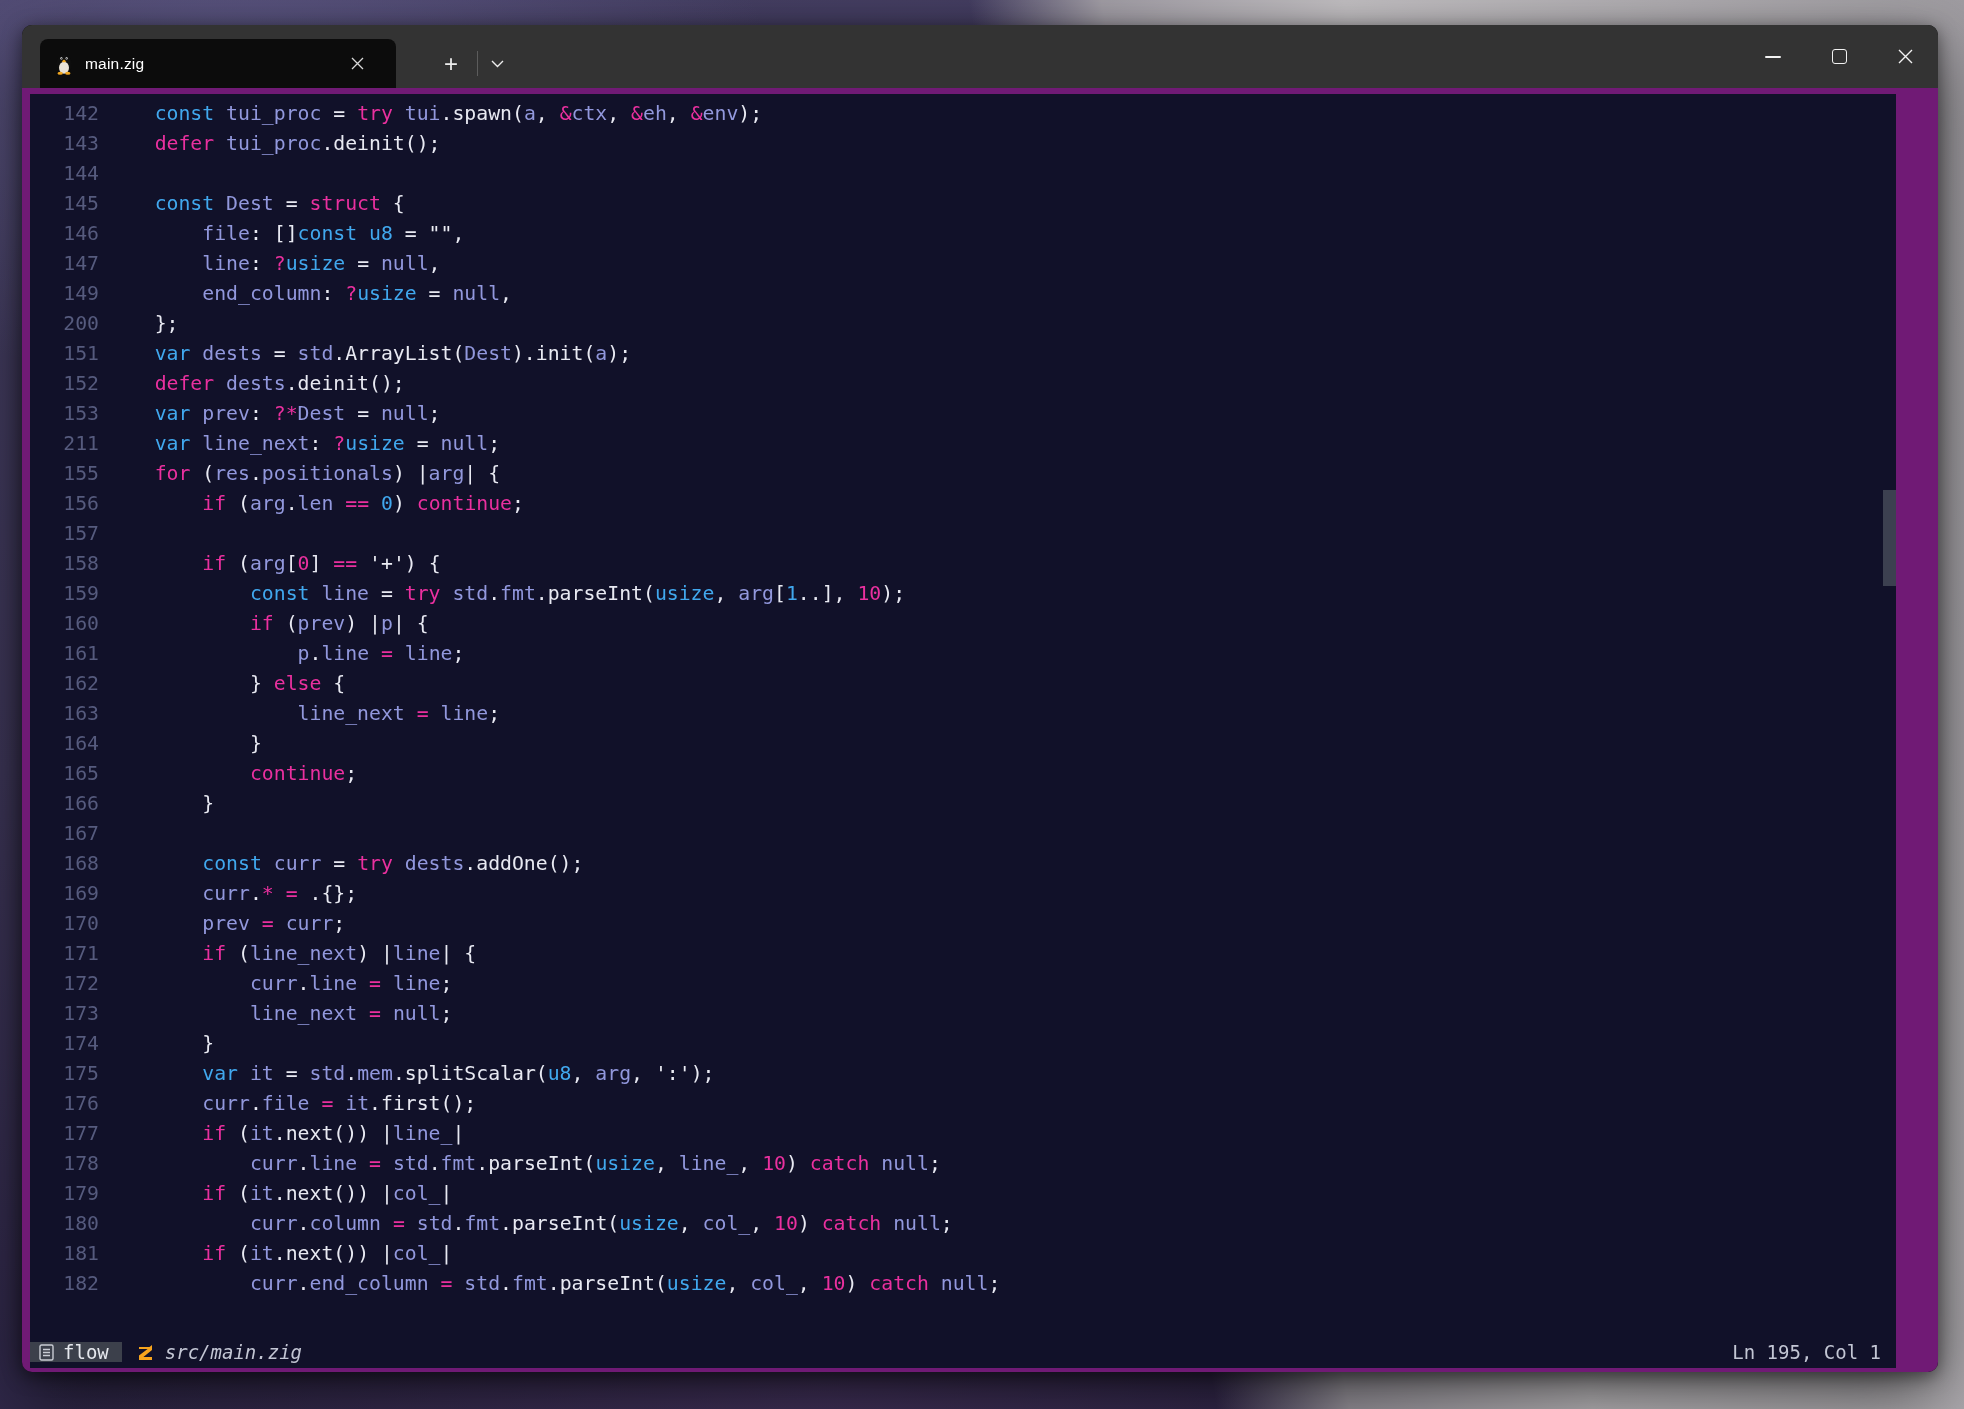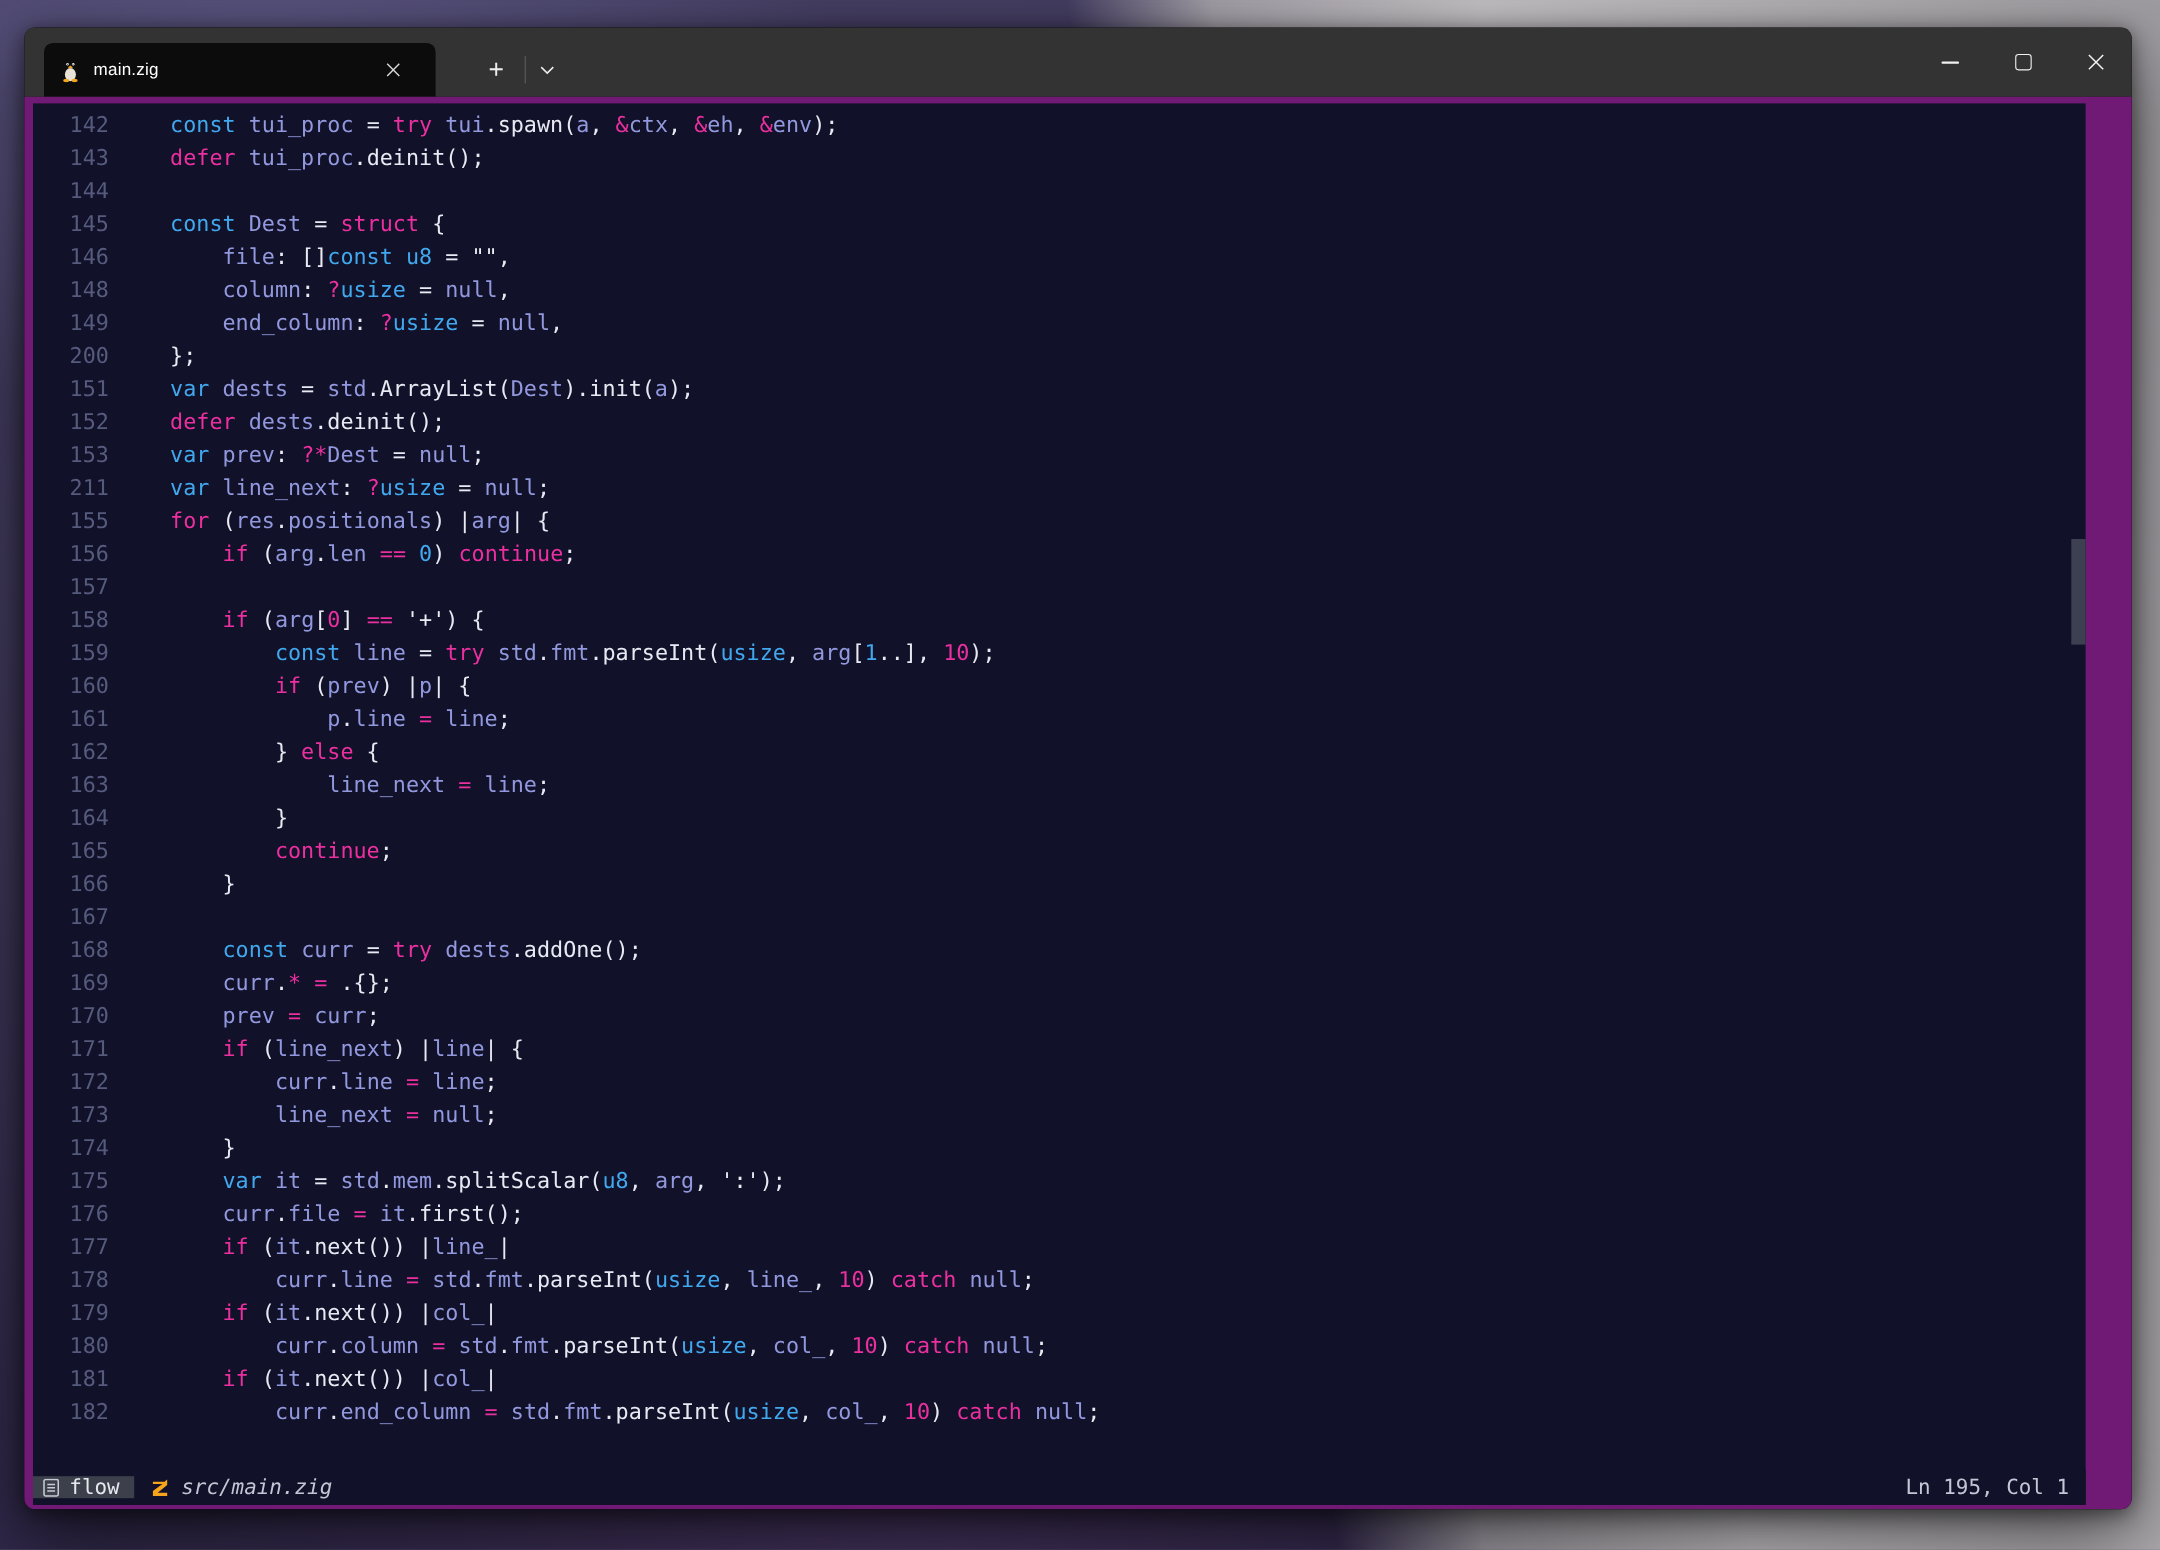--- a/index.html
+++ b/index.html
@@ -107,21 +107,21 @@
   </div>
 
   <div class="term">
     <div class="editor">
       <div class="code">
           <div class="row"><span class="ln">142</span><span class="ct"><span class="t-w">    </span><span class="t-b">const </span><span class="t-i">tui_proc</span><span class="t-w"> = </span><span class="t-k">try </span><span class="t-i">tui</span><span class="t-w">.spawn(</span><span class="t-i">a</span><span class="t-w">, </span><span class="t-k">&amp;</span><span class="t-i">ctx</span><span class="t-w">, </span><span class="t-k">&amp;</span><span class="t-i">eh</span><span class="t-w">, </span><span class="t-k">&amp;</span><span class="t-i">env</span><span class="t-w">);</span></span></div>
           <div class="row"><span class="ln">143</span><span class="ct"><span class="t-w">    </span><span class="t-k">defer </span><span class="t-i">tui_proc</span><span class="t-w">.deinit();</span></span></div>
           <div class="row"><span class="ln">144</span><span class="ct"></span></div>
           <div class="row"><span class="ln">145</span><span class="ct"><span class="t-w">    </span><span class="t-b">const </span><span class="t-i">Dest</span><span class="t-w"> = </span><span class="t-k">struct</span><span class="t-w"> {</span></span></div>
           <div class="row"><span class="ln">146</span><span class="ct"><span class="t-w">        </span><span class="t-i">file</span><span class="t-w">: []</span><span class="t-b">const u8</span><span class="t-w"> = </span><span class="t-s">""</span><span class="t-w">,</span></span></div>
-          <div class="row"><span class="ln">148</span><span class="ct"><span class="t-w">        </span><span class="t-i">column</span><span class="t-w">: </span><span class="t-k">?</span><span class="t-b">usize</span><span class="t-w"> = </span><span class="t-i">null</span><span class="t-w">,</span></span></div>
+          <div class="row"><span class="ln">147</span><span class="ct"><span class="t-w">        </span><span class="t-i">line</span><span class="t-w">: </span><span class="t-k">?</span><span class="t-b">usize</span><span class="t-w"> = </span><span class="t-i">null</span><span class="t-w">,</span></span></div>
           <div class="row"><span class="ln">149</span><span class="ct"><span class="t-w">        </span><span class="t-i">end_column</span><span class="t-w">: </span><span class="t-k">?</span><span class="t-b">usize</span><span class="t-w"> = </span><span class="t-i">null</span><span class="t-w">,</span></span></div>
           <div class="row"><span class="ln">200</span><span class="ct"><span class="t-w">    };</span></span></div>
           <div class="row"><span class="ln">151</span><span class="ct"><span class="t-w">    </span><span class="t-b">var </span><span class="t-i">dests</span><span class="t-w"> = </span><span class="t-i">std</span><span class="t-w">.ArrayList(</span><span class="t-i">Dest</span><span class="t-w">).init(</span><span class="t-i">a</span><span class="t-w">);</span></span></div>
           <div class="row"><span class="ln">152</span><span class="ct"><span class="t-w">    </span><span class="t-k">defer </span><span class="t-i">dests</span><span class="t-w">.deinit();</span></span></div>
           <div class="row"><span class="ln">153</span><span class="ct"><span class="t-w">    </span><span class="t-b">var </span><span class="t-i">prev</span><span class="t-w">: </span><span class="t-k">?*</span><span class="t-i">Dest</span><span class="t-w"> = </span><span class="t-i">null</span><span class="t-w">;</span></span></div>
           <div class="row"><span class="ln">211</span><span class="ct"><span class="t-w">    </span><span class="t-b">var </span><span class="t-i">line_next</span><span class="t-w">: </span><span class="t-k">?</span><span class="t-b">usize</span><span class="t-w"> = </span><span class="t-i">null</span><span class="t-w">;</span></span></div>
           <div class="row"><span class="ln">155</span><span class="ct"><span class="t-w">    </span><span class="t-k">for</span><span class="t-w"> (</span><span class="t-i">res</span><span class="t-w">.</span><span class="t-i">positionals</span><span class="t-w">) |</span><span class="t-i">arg</span><span class="t-w">| {</span></span></div>
           <div class="row"><span class="ln">156</span><span class="ct"><span class="t-w">        </span><span class="t-k">if</span><span class="t-w"> (</span><span class="t-i">arg</span><span class="t-w">.</span><span class="t-i">len</span><span class="t-w"> </span><span class="t-k">==</span><span class="t-w"> </span><span class="t-b">0</span><span class="t-w">) </span><span class="t-k">continue</span><span class="t-w">;</span></span></div>
           <div class="row"><span class="ln">157</span><span class="ct"></span></div>
           <div class="row"><span class="ln">158</span><span class="ct"><span class="t-w">        </span><span class="t-k">if</span><span class="t-w"> (</span><span class="t-i">arg</span><span class="t-w">[</span><span class="t-k">0</span><span class="t-w">] </span><span class="t-k">==</span><span class="t-w"> </span><span class="t-s">'+'</span><span class="t-w">) {</span></span></div>

